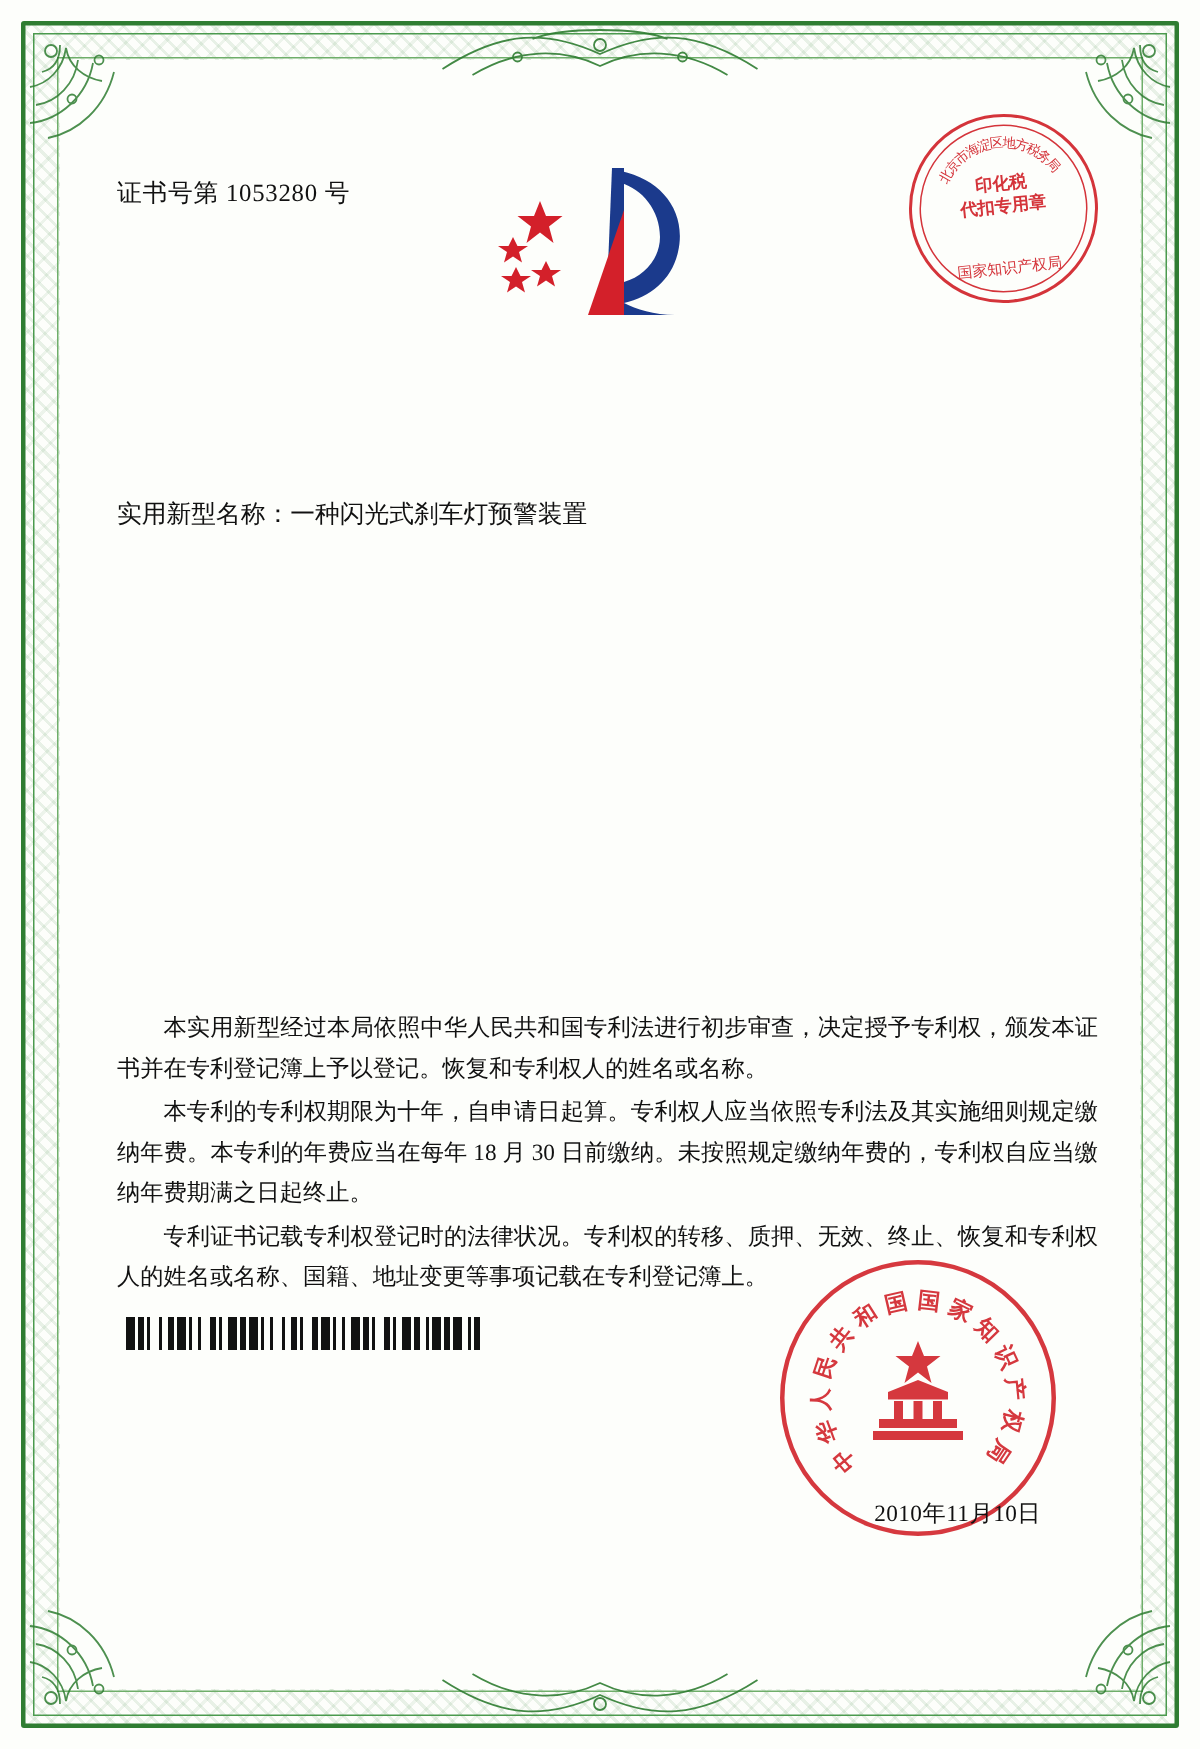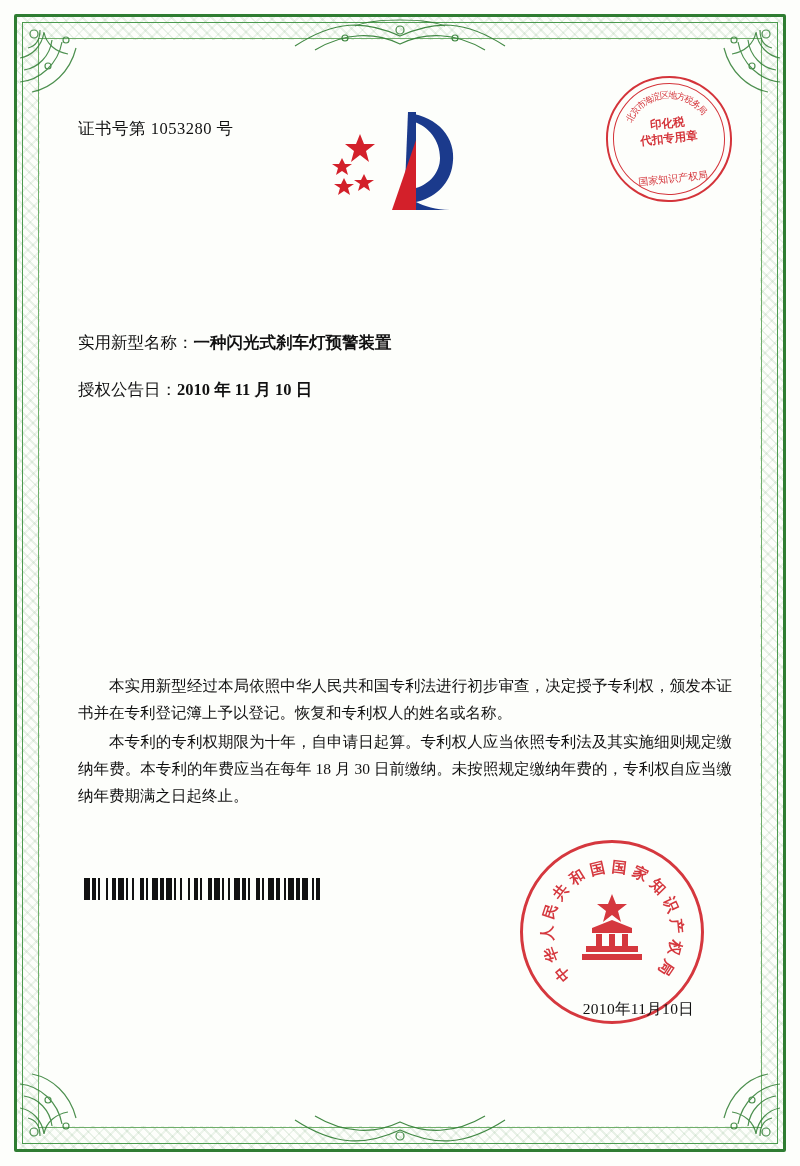--- a/index.html
+++ b/index.html
@@ -189,21 +189,20 @@
   }
   .field {
     margin-bottom: 24.5px;
     white-space: nowrap;
   }
   .field .label {
     display: inline-block;
   }
   .field .value {
     display: inline-block;
-    font-weight: bold;
   }
 
   .paras {
     position: absolute;
     left: 18px;
     right: 8px;
     top: 612px;
     font-size: 15.5px;
     line-height: 27px;
     text-align: justify;
@@ -408,28 +407,26 @@
         <div>代扣专用章</div>
       </div>
       <div class="bottom-line">国家知识产权局</div>
     </div>
 
 
     <div class="fields">
       <div class="field">
         <span class="label">实用新型名称：</span><span class="value">一种闪光式刹车灯预警装置</span>
       </div>
-      <div class="field">
-        <span class="label">授权公告日：</span><span class="value">2010 年 11 月 10 日</span>
-      </div>
     </div>
 
     <div class="paras">
       <p>本实用新型经过本局依照中华人民共和国专利法进行初步审查，决定授予专利权，颁发本证书并在专利登记簿上予以登记。恢复和专利权人的姓名或名称。</p>
       <p>本专利的专利权期限为十年，自申请日起算。专利权人应当依照专利法及其实施细则规定缴纳年费。本专利的年费应当在每年 18 月 30 日前缴纳。未按照规定缴纳年费的，专利权自应当缴纳年费期满之日起终止。</p>
+      <p>专利证书记载专利权登记时的法律状况。专利权的转移、质押、无效、终止、恢复和专利权人的姓名或名称、国籍、地址变更等事项记载在专利登记簿上。</p>
     </div>
 
     <div class="barcode" id="barcode">
         <i style="width: 6px; background: rgb(17, 17, 17);"></i>
         <i style="width: 2px; background: transparent;"></i>
         <i style="width: 4px; background: rgb(17, 17, 17);"></i>
         <i style="width: 2px; background: transparent;"></i>
         <i style="width: 2px; background: rgb(17, 17, 17);"></i>
         <i style="width: 6px; background: transparent;"></i>
         <i style="width: 2px; background: rgb(17, 17, 17);"></i>

